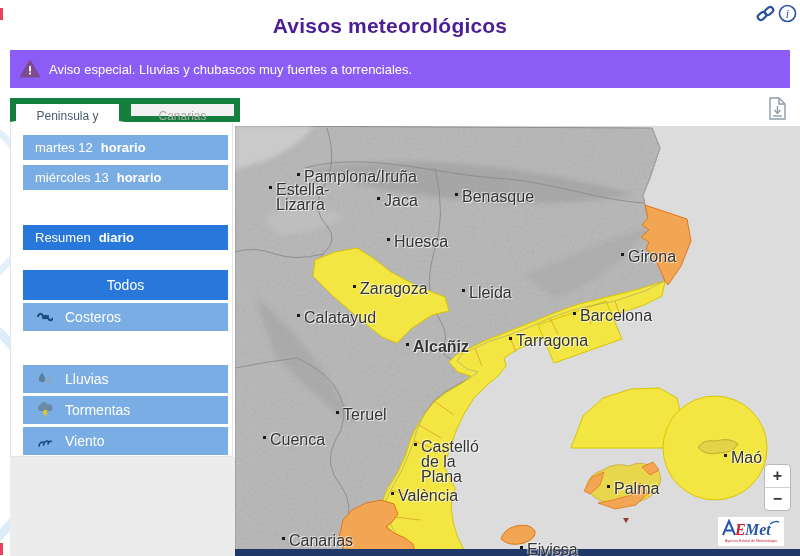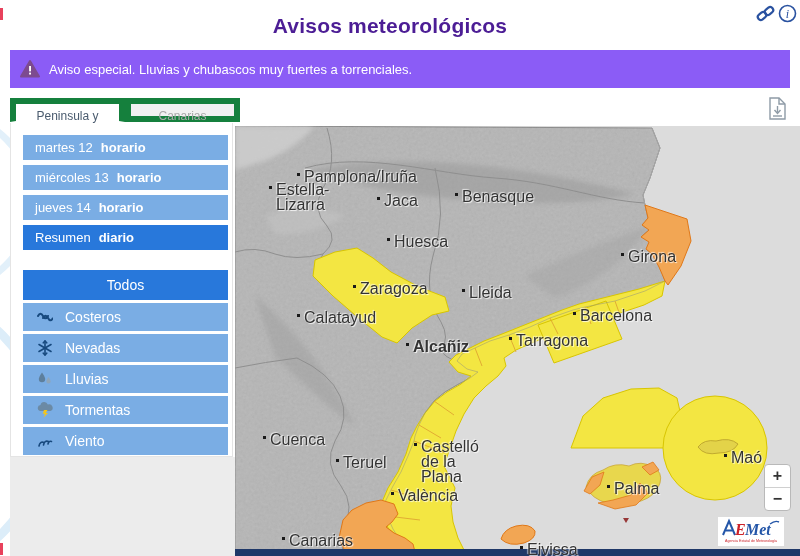--- a/index.html
+++ b/index.html
@@ -109,44 +109,32 @@
         <path d="M8.5,14 L11.5,17.5 L14.5,14"></path>
         <path d="M7,20 L16,20"></path>
       </g>
     </svg>
   </div>
 
   <div class="graybox"></div>
   <div class="panel">
     <div class="sbtn day" style="top:12px"><span>martes 12</span><b>horario</b></div>
     <div class="sbtn day" style="top:42px"><span>miércoles 13</span><b>horario</b></div>
-    <div class="sbtn day" style="top:72px"><span>jueves 14</span><b>horario</b></div>
     <div class="sbtn day sel" style="top:102px"><span>Resumen</span><b>diario</b></div>
 
     <div class="sbtn todos" style="top:147px">Todos</div>
 
     <div class="sbtn filt" style="top:180px">
       <svg class="fic" viewBox="0 0 16 16">
         <g fill="none" stroke="#17497e" stroke-width="2" stroke-linecap="round">
           <path d="M1,7 C2.5,4 4.5,4 6,7 C7.5,10 9.5,10 11,7"></path>
           <path d="M6,9 C7.5,6 9.5,6 11,9 C12.5,12 14.5,12 15.5,9.5"></path>
         </g>
       </svg>
       <span>Costeros</span>
-    </div>
-    <div class="sbtn filt" style="top:211px">
-      <svg class="fic" viewBox="0 0 16 16">
-        <g stroke="#17497e" stroke-width="1.6" stroke-linecap="round">
-          <path d="M8,1 L8,15"></path>
-            <path d="M2,4.5 L14,11.5"></path>
-            <path d="M2,11.5 L14,4.5"></path>
-          <path d="M8,1 L6.3,2.8 M8,1 L9.7,2.8 M8,15 L6.3,13.2 M8,15 L9.7,13.2"></path>
-        </g>
-      </svg>
-      <span>Nevadas</span>
     </div>
     <div class="sbtn filt" style="top:242px">
       <svg class="fic" viewBox="0 0 16 16">
         <path d="M5,1.5 C5,1.5 1.8,6 1.8,8 a3.2,3.2 0 0 0 6.4,0 C8.2,6 5,1.5 5,1.5 Z" fill="#5d7f9d"></path>
         <path d="M11.5,6 C11.5,6 9.4,9 9.4,10.4 a2.1,2.1 0 0 0 4.2,0 C13.6,9 11.5,6 11.5,6 Z" fill="#8fa6ba"></path>
       </svg>
       <span>Lluvias</span>
     </div>
     <div class="sbtn filt" style="top:304px">
       <svg class="fic" viewBox="0 0 16 16">
@@ -266,21 +254,21 @@
         <div class="city" style="left: 62px; top: 186px;"><span class="dot"></span><span class="cname">Calatayud</span></div>
 
         <div class="city" style="left: 171px; top: 215px; font-weight: bold;"><span class="dot"></span><span class="cname">Alcañiz</span></div>
 
         <div class="city" style="left: 274px; top: 209px;"><span class="dot"></span><span class="cname">Tarragona</span></div>
 
         <div class="city" style="left: 386px; top: 125px; text-decoration: underline;"><span class="dot"></span><span class="cname">Girona</span></div>
 
         <div class="city" style="left: 338px; top: 184px;"><span class="dot"></span><span class="cname">Barcelona</span></div>
 
-        <div class="city" style="left: 101px; top: 283px; margin-top: 48px;"><span class="dot"></span><span class="cname">Teruel</span></div>
+        <div class="city" style="left: 101px; top: 283px;"><span class="dot"></span><span class="cname">Teruel</span></div>
 
         <div class="city" style="left: 28px; top: 308px;"><span class="dot"></span><span class="cname">Cuenca</span></div>
 
         <div class="city" style="left: 179px; top: 315px;"><span class="dot"></span><span class="cname">Castelló
 de la
 Plana</span></div>
 
         <div class="city" style="left: 156px; top: 364px;"><span class="dot"></span><span class="cname">València</span></div>
 
         <div class="city" style="left: 47px; top: 409px;"><span class="dot"></span><span class="cname">Canarias</span></div>

